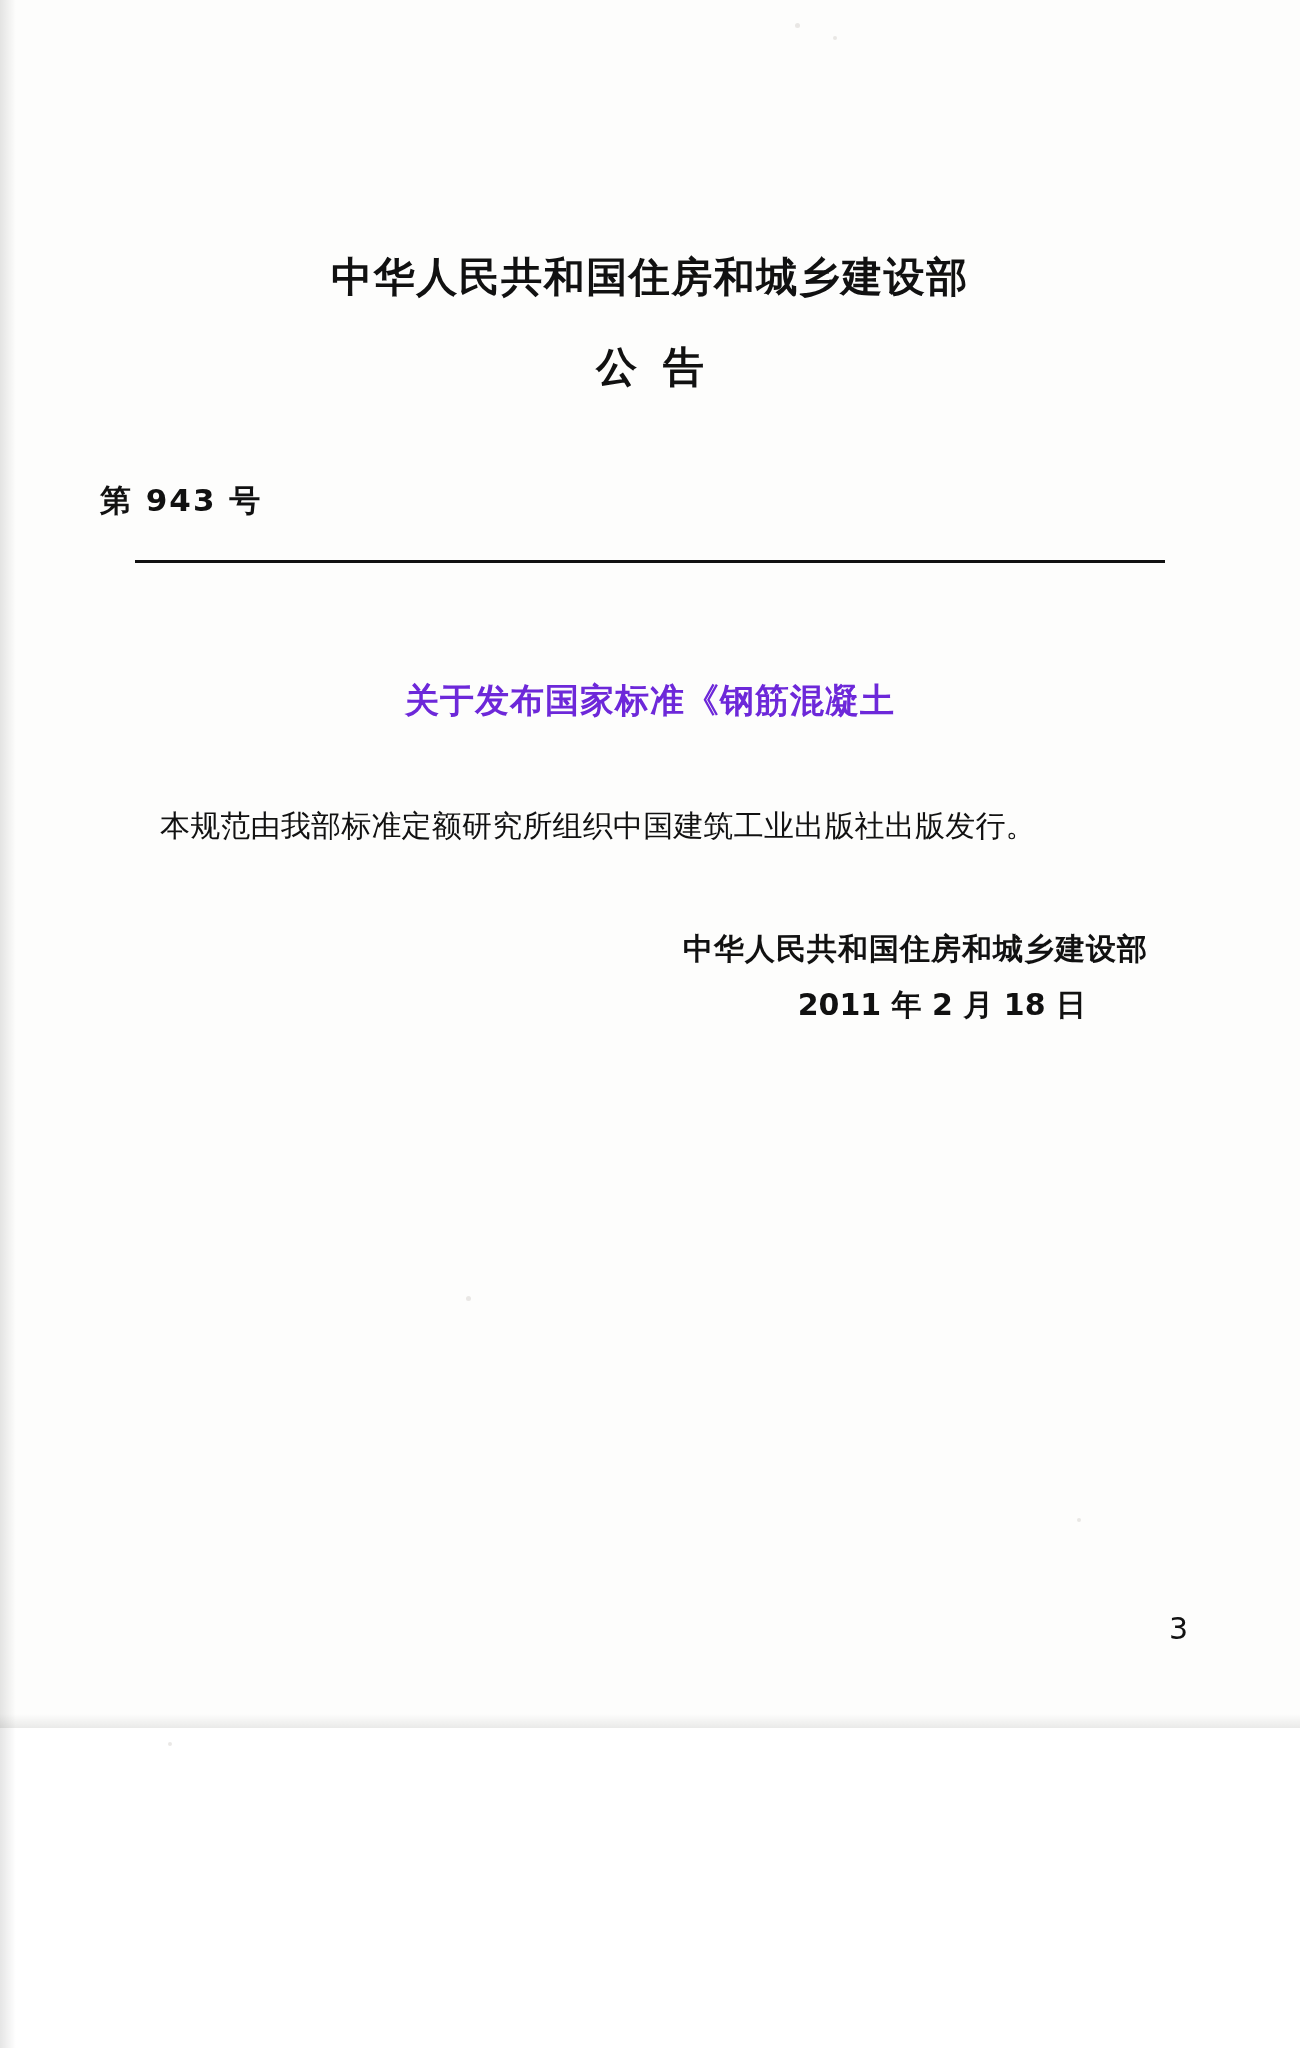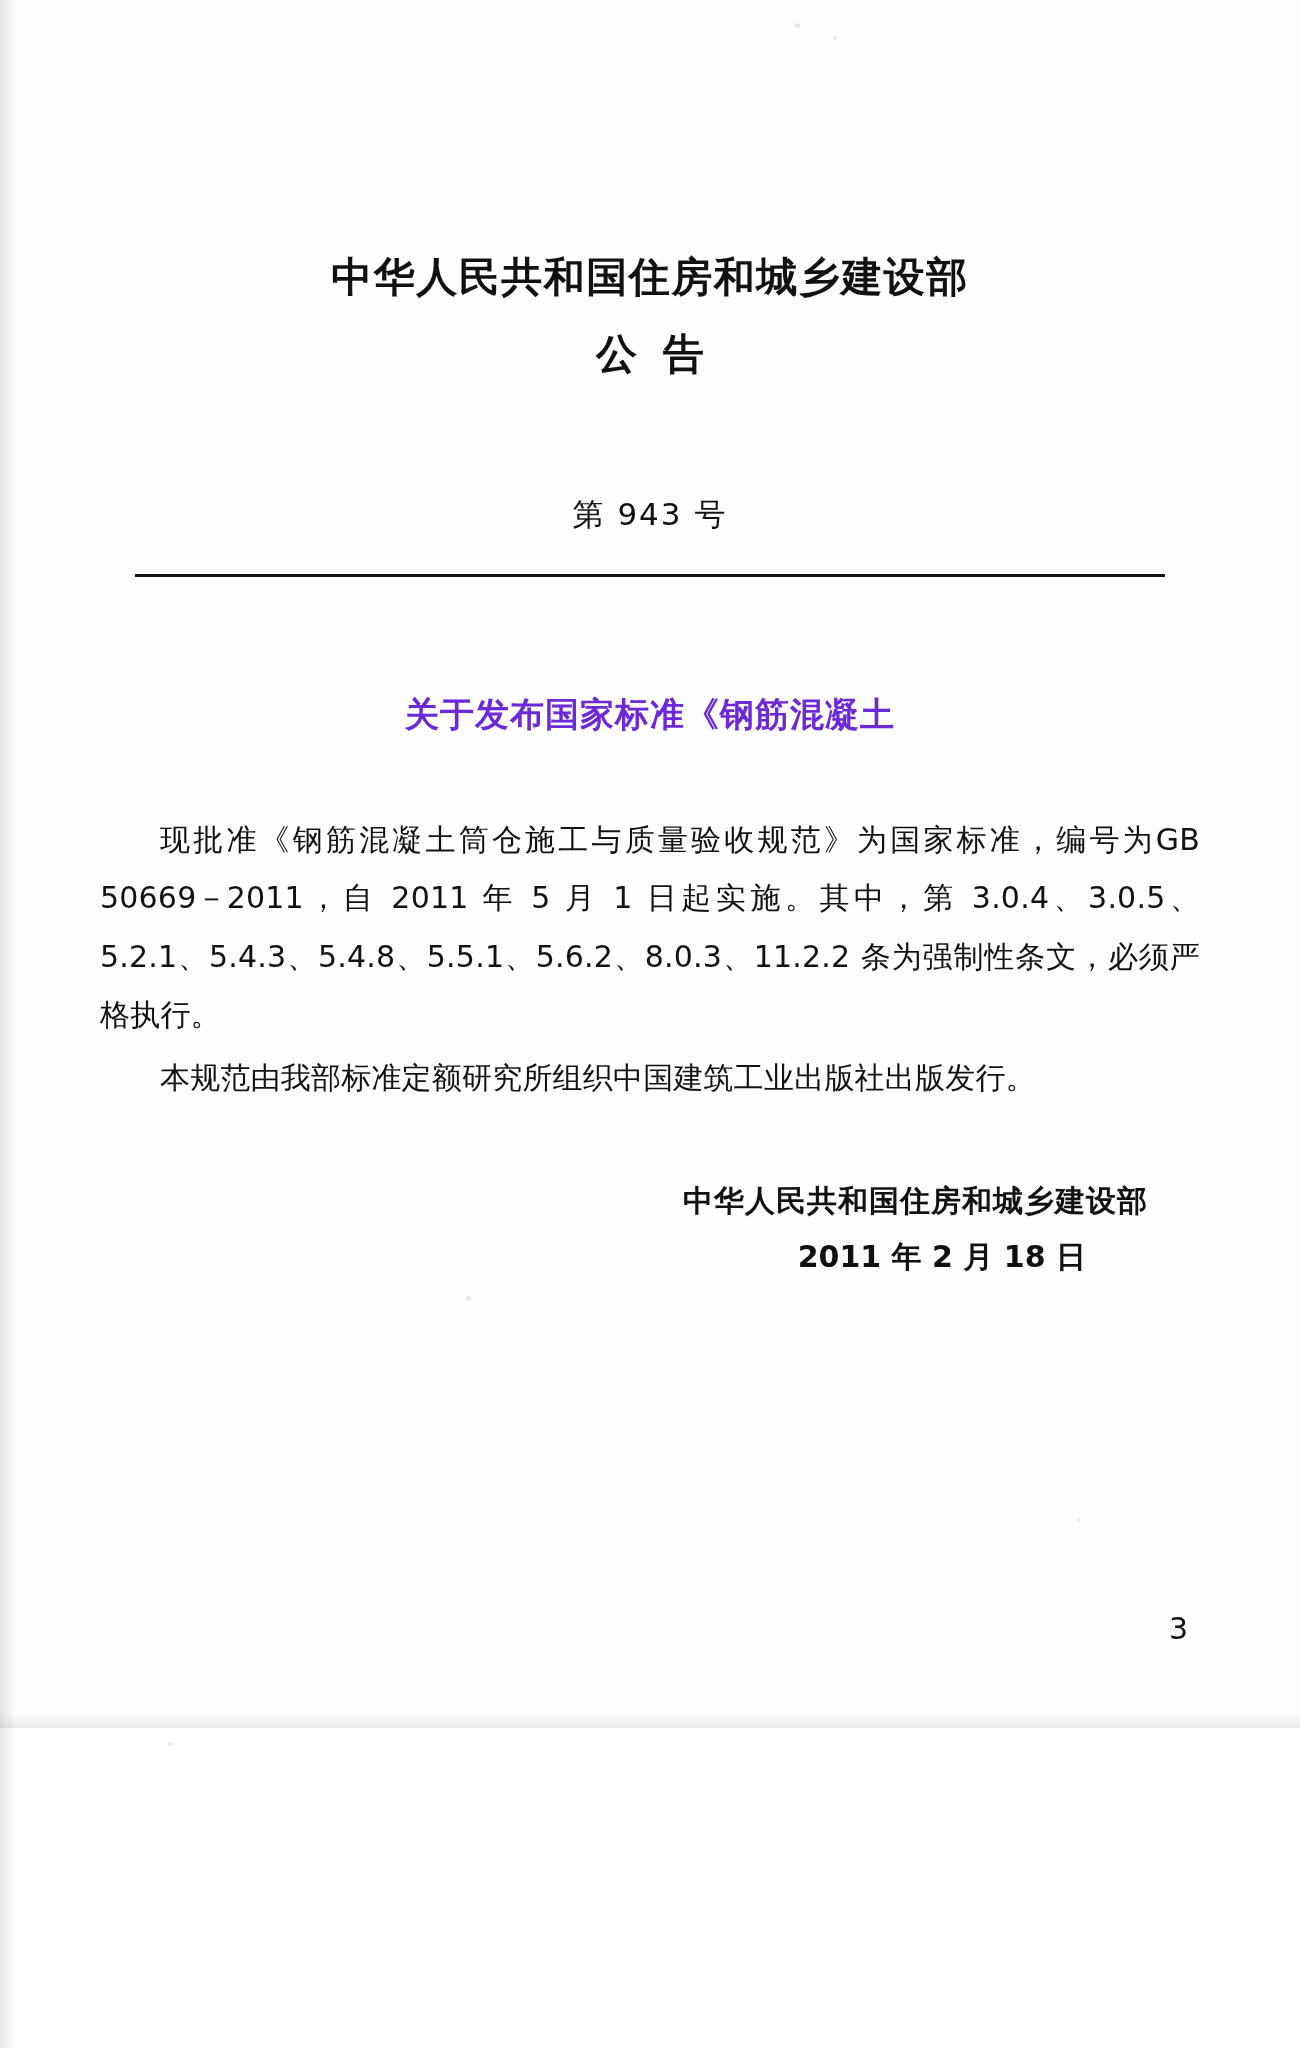--- a/index.html
+++ b/index.html
@@ -39,32 +39,32 @@
     margin-top: 252px;
     text-align: center;
     font-family: "DejaVu Sans", sans-serif;
     font-weight: bold;
     font-size: 41px;
     letter-spacing: 1.5px;
     color: #111;
     line-height: 1.25;
   }
   .doc-kind {
-    margin-top: 24px;
+    margin-top: 37px;
     text-align: center;
     font-weight: bold;
     font-size: 41px;
     letter-spacing: 26px;
     padding-left: 26px;
     color: #111;
   }
   .doc-number {
-    margin-top: 112px;
-    text-align: center;
-    font-weight: normal;
+    margin-top: 85px;
+    text-align: left;
+    font-weight: bold;
     font-size: 31px;
     letter-spacing: 2px;
     color: #111;
   }
   .rule {
     margin: 38px auto 0 auto;
     width: 1030px;
     height: 3px;
     background: #111;
   }
@@ -138,21 +138,20 @@
 
     <div class="doc-number">第 943 号</div>
 
     <div class="rule"></div>
 
     <div class="title">
       <div>关于发布国家标准《钢筋混凝土</div>
     </div>
 
     <div class="body-block">
-      <p class="para">现批准《钢筋混凝土筒仓施工与质量验收规范》为国家标准，编号为GB 50669－2011，自 2011 年 5 月 1 日起实施。其中，第 3.0.4、3.0.5、5.2.1、5.4.3、5.4.8、5.5.1、5.6.2、8.0.3、11.2.2 条为强制性条文，必须严格执行。</p>
       <p class="para">本规范由我部标准定额研究所组织中国建筑工业出版社出版发行。</p>
     </div>
 
     <div class="sign">
       <div class="org">中华人民共和国住房和城乡建设部</div>
       <div class="date">2011 年 2 月 18 日</div>
     </div>
 
   </div>
 

